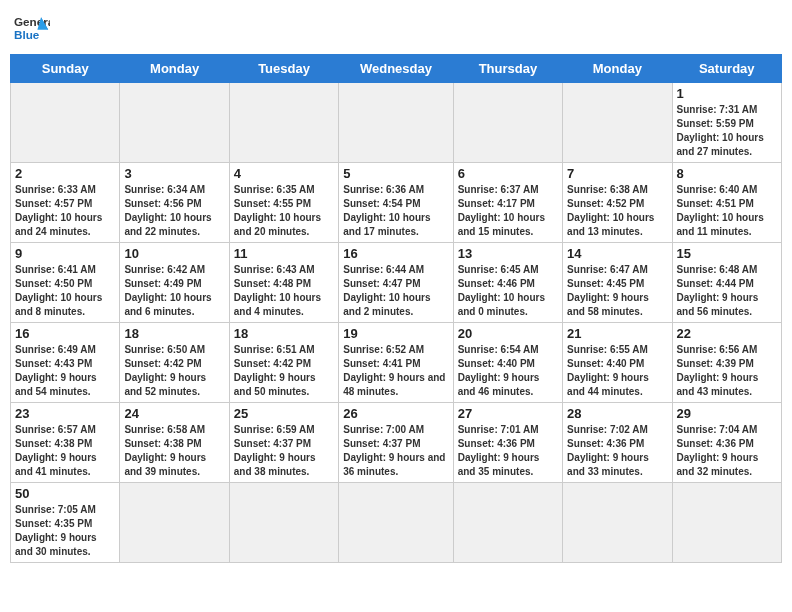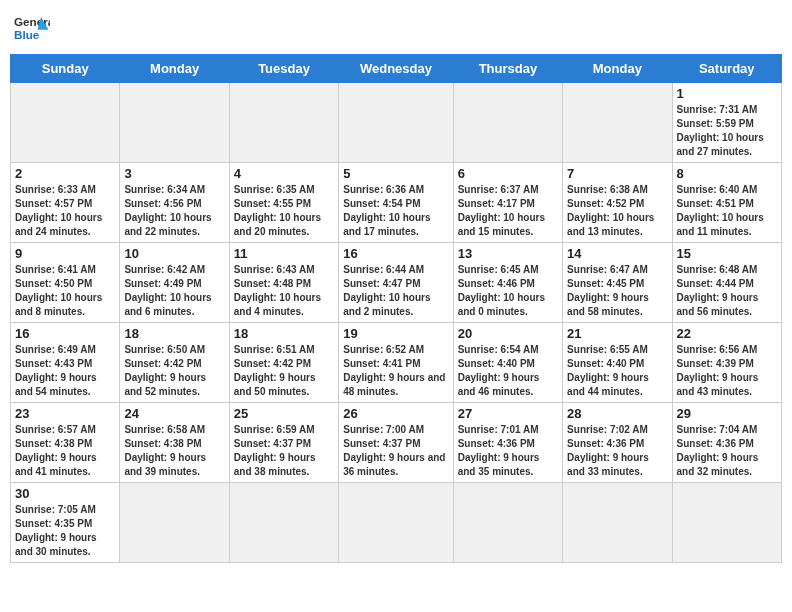--- a/index.html
+++ b/index.html
@@ -325,21 +325,21 @@
         <td>
           <span class="day-number">29</span>
           <div class="day-info">Sunrise: 7:04 AM
 Sunset: 4:36 PM
 Daylight: 9 hours
 and 32 minutes.</div>
         </td>
       </tr>
       <tr class="last-row">
         <td>
-          <span class="day-number">30</span>
+          <span class="day-number">50</span>
           <div class="day-info">Sunrise: 7:05 AM
 Sunset: 4:35 PM
 Daylight: 9 hours
 and 30 minutes.</div>
         </td>
         <td class="empty"></td>
         <td class="empty"></td>
         <td class="empty"></td>
         <td class="empty"></td>
         <td class="empty"></td>

